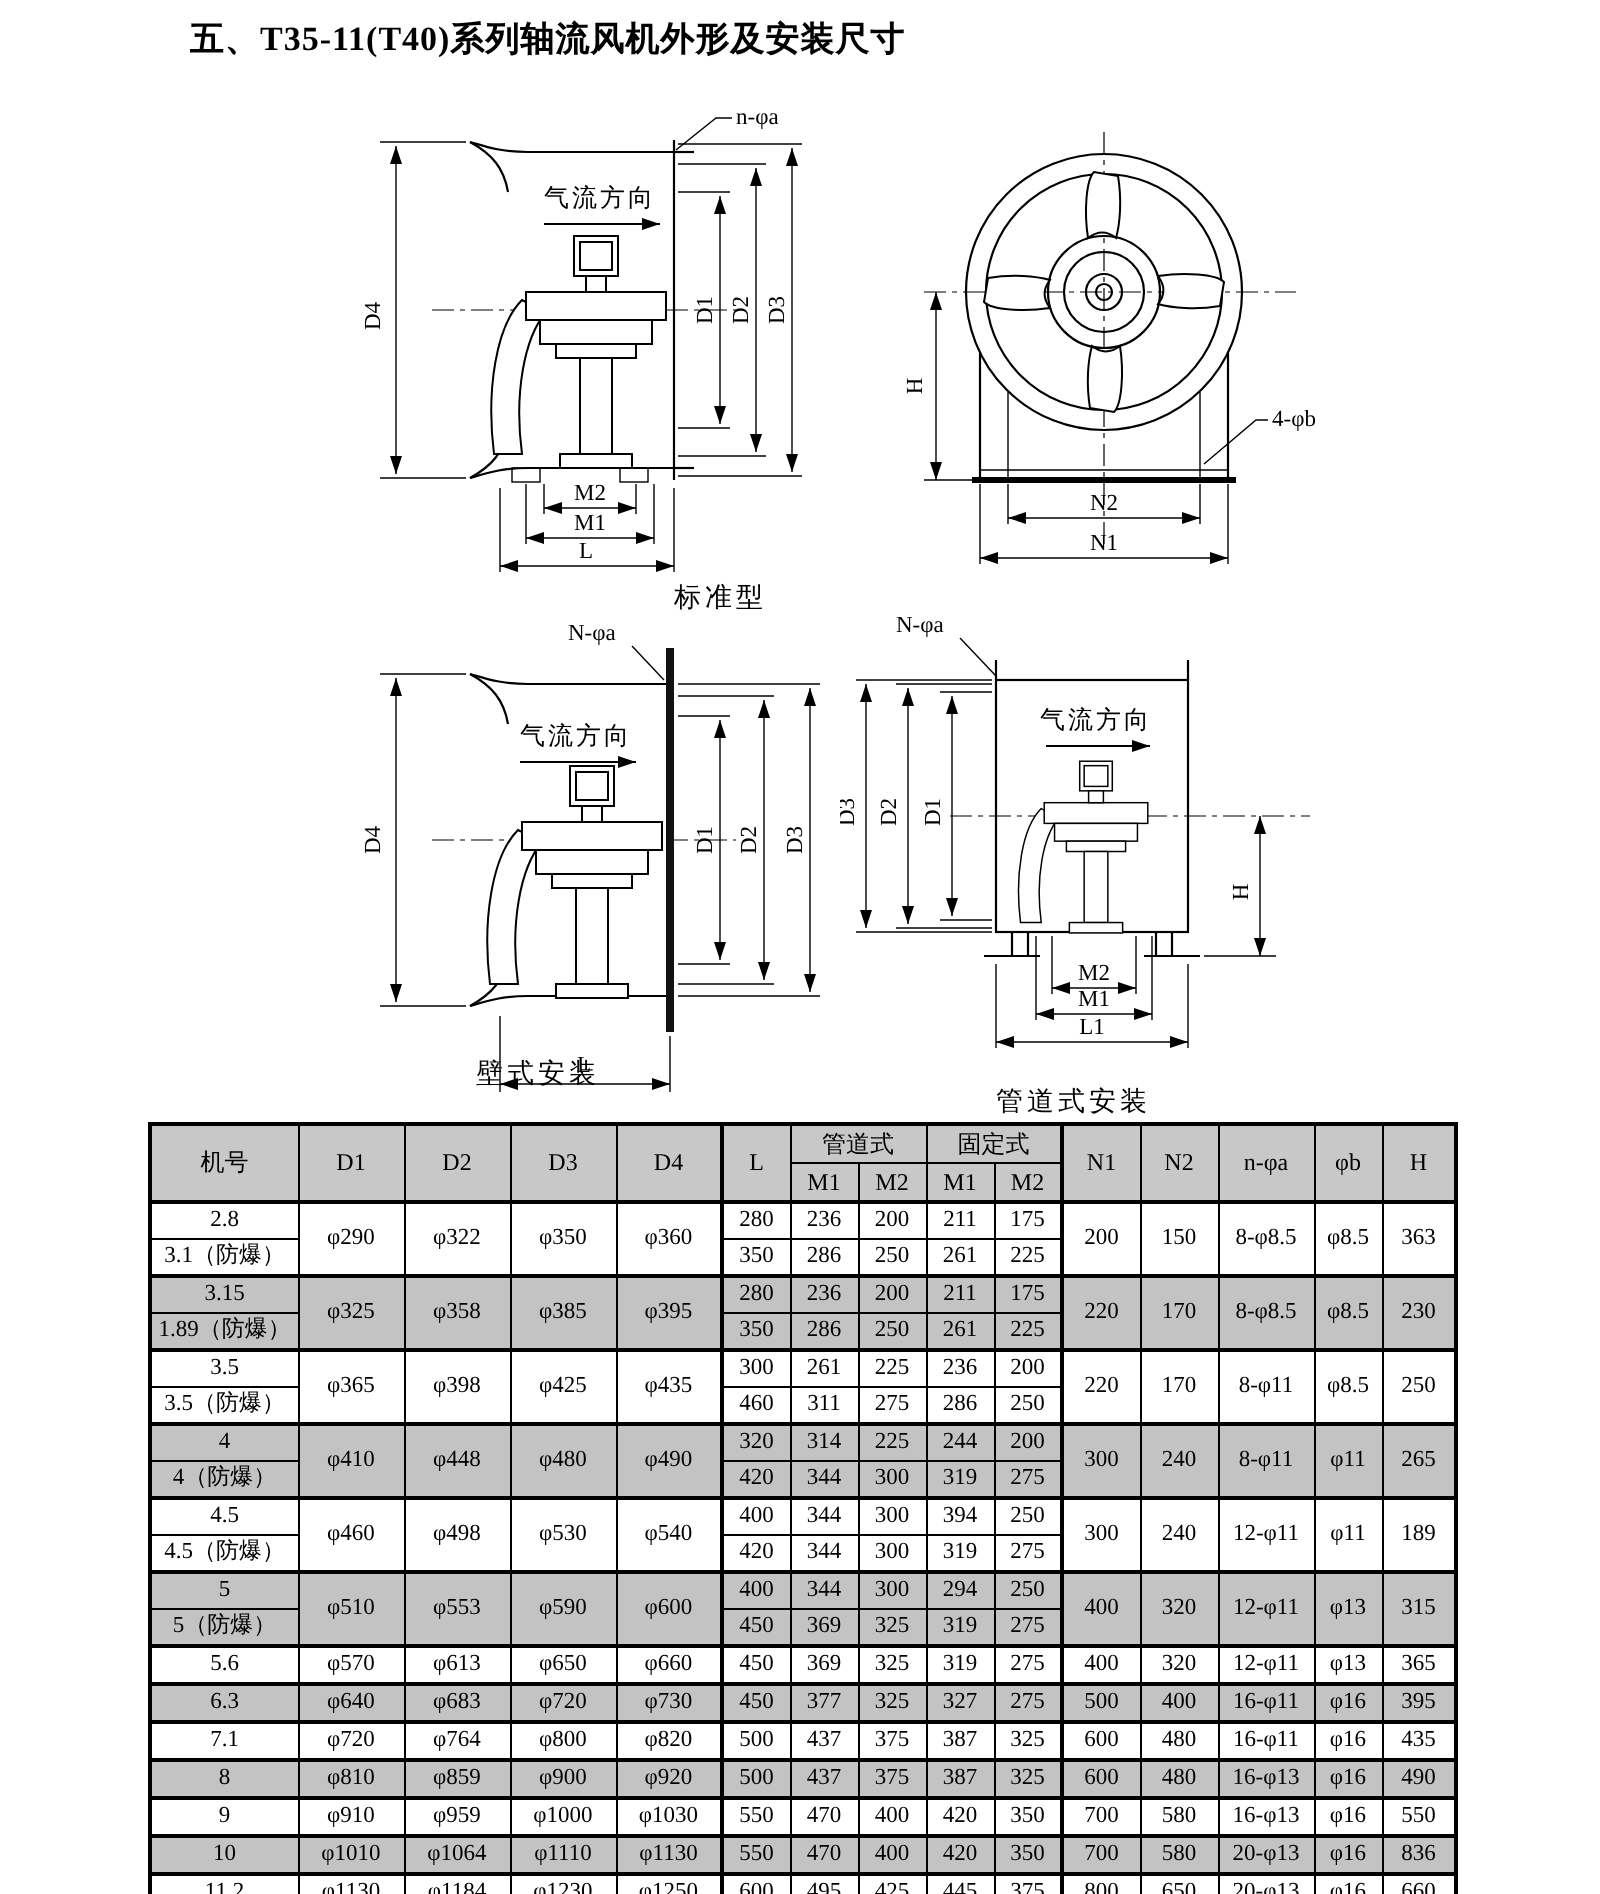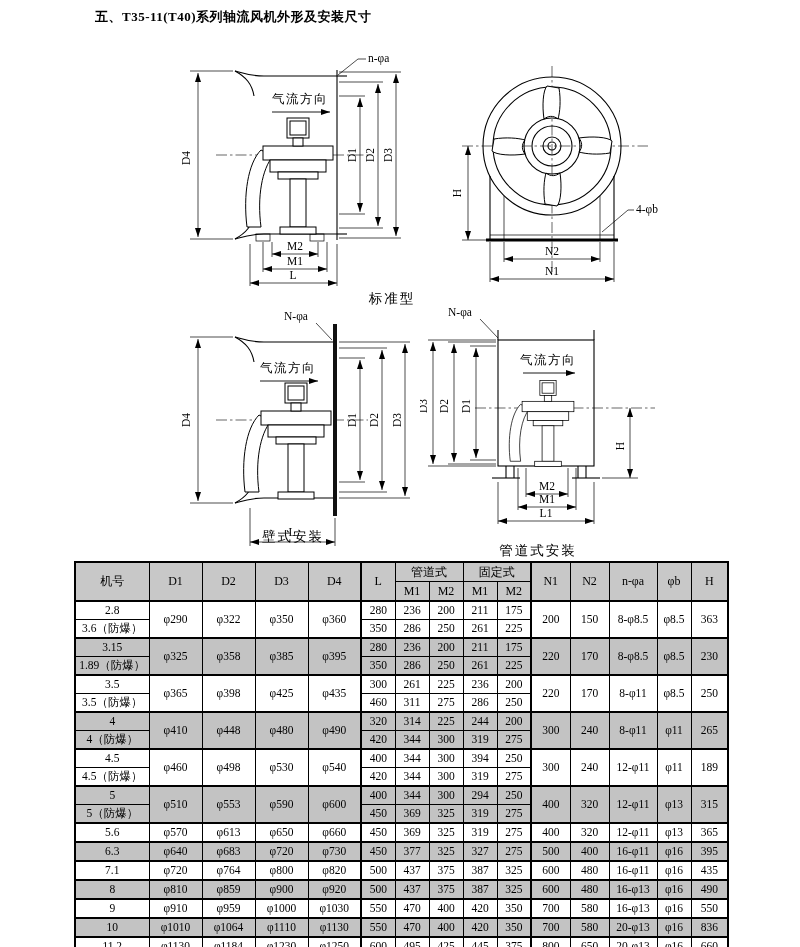--- a/index.html
+++ b/index.html
@@ -1,20 +1,20 @@
 <!DOCTYPE html>
 <html><head>
 <meta charset="utf-8">
 <style>
   html,body{margin:0;padding:0;}
   body{width:800px;height:947px;background:#ffffff;position:relative;overflow:hidden;
        font-family:"Liberation Serif","DejaVu Serif",serif;color:#000;}
-  .title{position:absolute;left:95px;top:8px;margin:0;font-size:13px;font-weight:bold;
+  .title{position:absolute;left:95px;top:8px;margin:0;font-size:17px;font-weight:bold;
          letter-spacing:0.5px;white-space:nowrap;}
-  .caption{position:absolute;font-size:13.5px;letter-spacing:2px;text-align:center;}
+  .caption{position:absolute;font-size:13.5px;letter-spacing:2px;text-align:left;}
   .diag{position:absolute;}
   .diag .ln{fill:none;stroke:#000;stroke-width:1.1;}
   .diag .thin{fill:none;stroke:#000;stroke-width:0.7;}
   .diag .dim{fill:none;stroke:#000;stroke-width:0.7;marker-start:url(#ar);marker-end:url(#ar);}
   .diag .dime{fill:none;stroke:#000;stroke-width:0.9;marker-end:url(#ar);}
   .diag .cl{fill:none;stroke:#000;stroke-width:0.6;stroke-dasharray:11 3 2.5 3;}
   .diag text{font-family:"Liberation Serif","DejaVu Serif",serif;font-size:11.5px;fill:#000;}
   .diag text.zh{font-size:12.5px;letter-spacing:1.5px;}
   #spec-table{position:absolute;left:74px;top:561px;}
   table{border-collapse:collapse;table-layout:fixed;width:653px;border:2px solid #000;
@@ -230,21 +230,21 @@
   <line class="thin" x1="98" y1="170" x2="98" y2="212"></line>
   <line class="thin" x1="156" y1="170" x2="156" y2="212"></line>
   <text x="127" y="205" text-anchor="middle">M1</text>
   <line class="dim" x1="98" y1="209" x2="156" y2="209"></line>
   <line class="thin" x1="78" y1="184" x2="78" y2="226"></line>
   <line class="thin" x1="174" y1="184" x2="174" y2="226"></line>
   <text x="126" y="219" text-anchor="middle">L1</text>
   <line class="dim" x1="78" y1="223" x2="174" y2="223"></line>
 </svg>
 
-<div class="caption" style="left:478px;top:542px;width:120px">管道式安装</div>
+<div class="caption" style="left:498px;top:542px;width:120px">管道式安装</div>
 
 <div id="spec-table">
   <table>
     <colgroup>
       <col style="width:74px">
         <col style="width:53px">
         <col style="width:53px">
       <col style="width:53px">
         <col style="width:53px">
         <col style="width:34px">
@@ -293,21 +293,21 @@
           <td>200</td>
           <td>211</td>
           <td>175</td>
           <td rowspan="2" class="thL">200</td>
           <td rowspan="2">150</td>
           <td rowspan="2">8-φ8.5</td>
           <td rowspan="2">φ8.5</td>
           <td rowspan="2">363</td>
         </tr>
         <tr>
-          <td>3.6（防爆）</td>
+          <td>3.1（防爆）</td>
           <td class="thL">350</td>
           <td>286</td>
           <td>250</td>
           <td>261</td>
           <td>225</td>
         </tr>
         <tr class="shade gs">
           <td>3.15</td>
           <td rowspan="2">φ325</td>
           <td rowspan="2">φ358</td>

